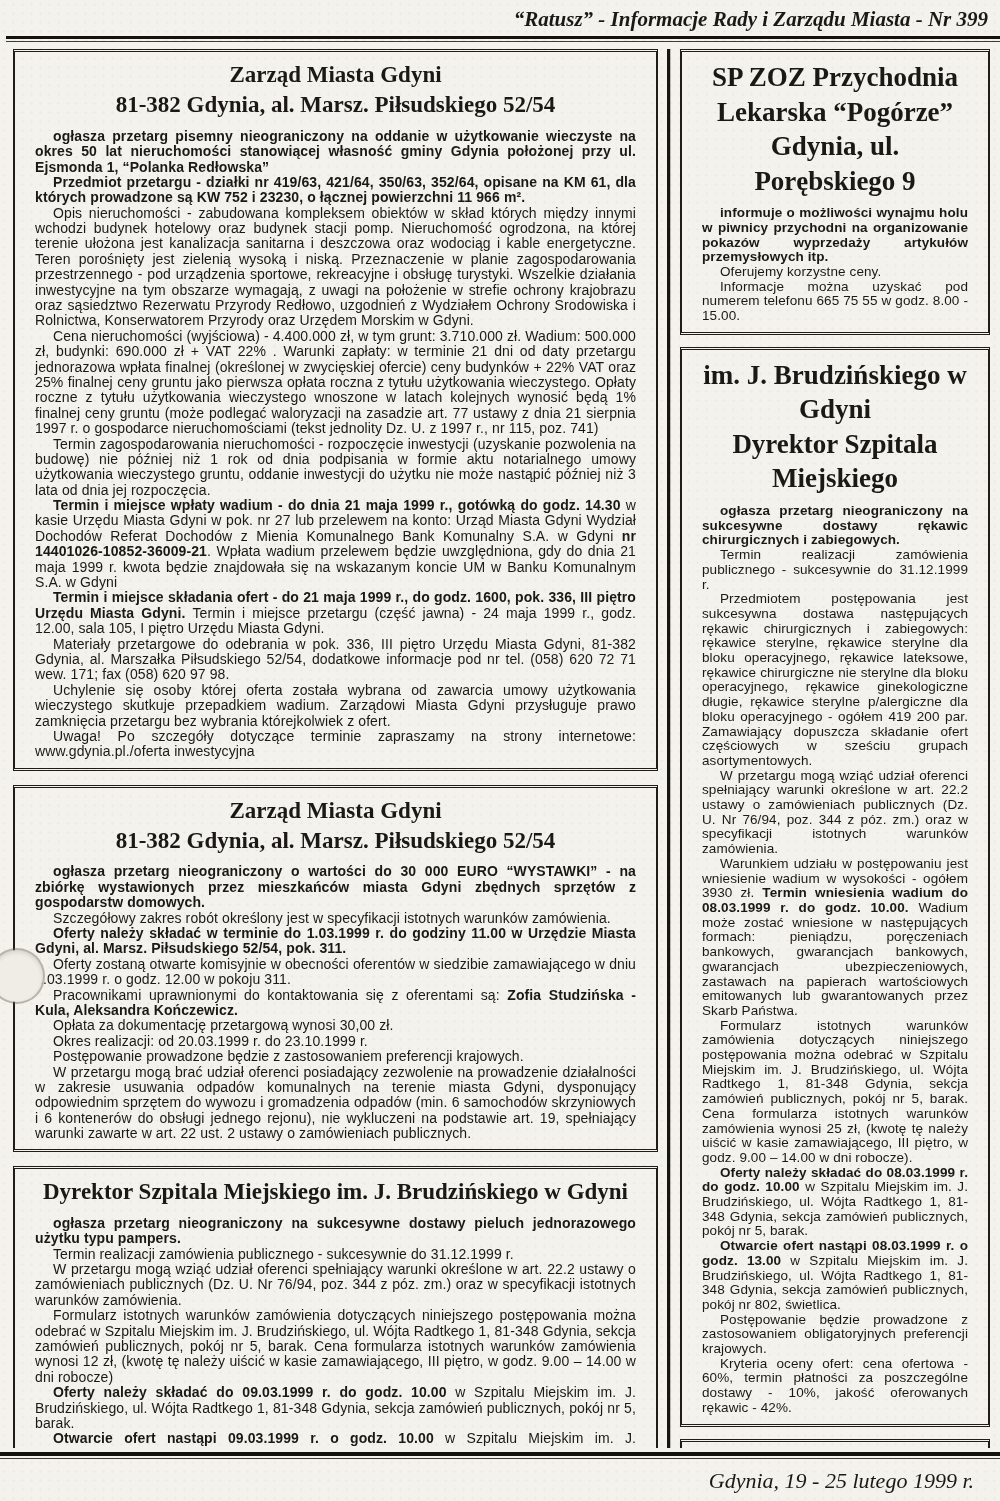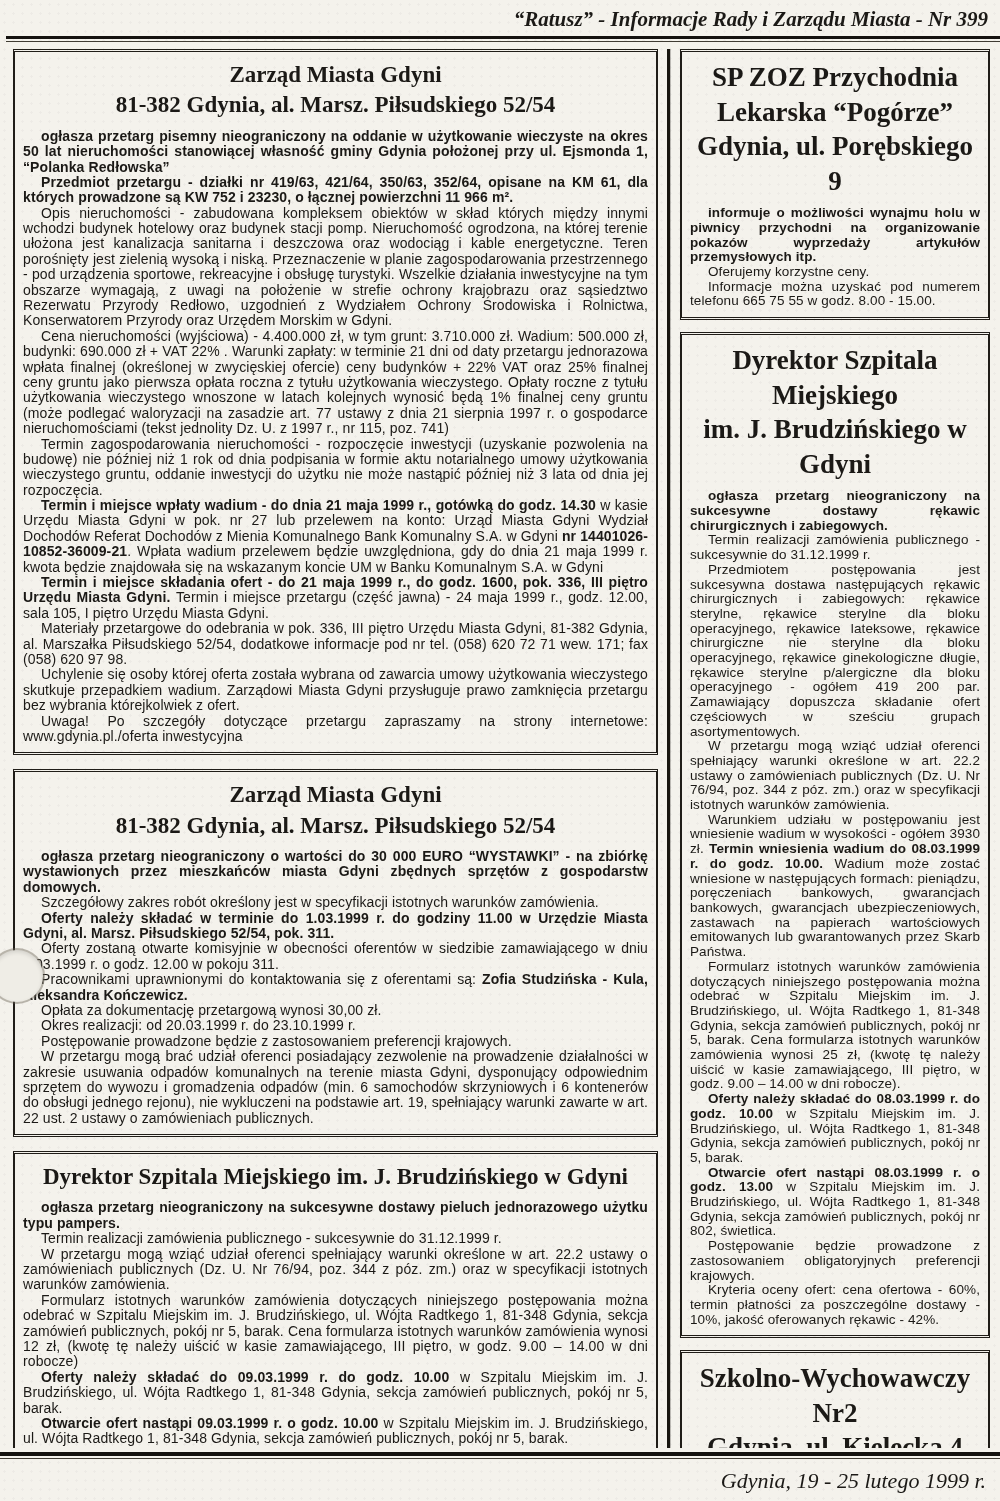--- a/index.html
+++ b/index.html
@@ -36,21 +36,21 @@
   .col{display:flex;flex-direction:column;}
   .col-left{flex:0 0 645px;width:645px;margin-right:9px;}
   .col-left .article{margin-bottom:14px;}
   .divider{flex:0 0 3px;background:#17150f;box-shadow:1px 0 0 rgba(23,21,15,0.25);}
   .col-right{flex:1;margin-left:10px;}
   .col-right .article{margin-bottom:12px;}
   .article{
     border:2px solid #201d18;
     border-top:3px double #201d18;
     border-bottom:3px double #201d18;
-    padding:5px 8px 8px;
+    padding:5px 20px 8px;
   }
   .title{
     font-family:"Liberation Serif", serif;
     font-weight:bold;text-align:center;
     margin:3px 0 8px;
   }
   .col-left .title-line{font-size:23px;line-height:1.32;}
   .col-right .title-line{font-size:27px;line-height:1.28;}
   .para{
     margin:0;text-align:justify;text-indent:18px;
@@ -63,21 +63,21 @@
   .bottom-rule{
     height:7px;
     border-top:4px solid #14120f;
     border-bottom:1px solid #3f3b33;
   }
   .page-footer{
     text-align:right;
     font-family:"Liberation Serif", serif;
     font-style:italic;
     font-size:22px;line-height:1;
-    padding:11px 14px 0 0;
+    padding:11px 26px 0 0;
   }
   .hole-punch{
     position:absolute;left:-9px;top:950px;
     width:52px;height:52px;border-radius:50%;
     background:#efede6;
     box-shadow:0 0 0 2px rgba(110,104,92,0.45), inset 0 2px 4px rgba(0,0,0,0.12);
     z-index:5;
   }
 </style>
 </head>
@@ -95,21 +95,21 @@
         </h2>
         <p class="para"><b>ogłasza przetarg pisemny nieograniczony na oddanie w użytkowanie wieczyste na okres 50 lat nieruchomości stanowiącej własność gminy Gdynia położonej przy ul. Ejsmonda 1, “Polanka Redłowska”</b></p>
         <p class="para"><b>Przedmiot przetargu - działki nr 419/63, 421/64, 350/63, 352/64, opisane na KM 61, dla których prowadzone są KW 752 i 23230, o łącznej powierzchni 11 966 m².</b></p>
         <p class="para"><span>Opis nieruchomości - zabudowana kompleksem obiektów w skład których między innymi wchodzi budynek hotelowy oraz budynek stacji pomp. Nieruchomość ogrodzona, na której terenie ułożona jest kanalizacja sanitarna i deszczowa oraz wodociąg i kable energetyczne. Teren porośnięty jest zielenią wysoką i niską. Przeznaczenie w planie zagospodarowania przestrzennego - pod urządzenia sportowe, rekreacyjne i obsługę turystyki. Wszelkie działania inwestycyjne na tym obszarze wymagają, z uwagi na położenie w strefie ochrony krajobrazu oraz sąsiedztwo Rezerwatu Przyrody Redłowo, uzgodnień z Wydziałem Ochrony Środowiska i Rolnictwa, Konserwatorem Przyrody oraz Urzędem Morskim w Gdyni.</span></p>
         <p class="para"><span>Cena nieruchomości (wyjściowa) - 4.400.000 zł, w tym grunt: 3.710.000 zł. Wadium: 500.000 zł, budynki: 690.000 zł + VAT 22% . Warunki zapłaty: w terminie 21 dni od daty przetargu jednorazowa wpłata finalnej (określonej w zwycięskiej ofercie) ceny budynków + 22% VAT oraz 25% finalnej ceny gruntu jako pierwsza opłata roczna z tytułu użytkowania wieczystego. Opłaty roczne z tytułu użytkowania wieczystego wnoszone w latach kolejnych wynosić będą 1% finalnej ceny gruntu (może podlegać waloryzacji na zasadzie art. 77 ustawy z dnia 21 sierpnia 1997 r. o gospodarce nieruchomościami (tekst jednolity Dz. U. z 1997 r., nr 115, poz. 741)</span></p>
         <p class="para"><span>Termin zagospodarowania nieruchomości - rozpoczęcie inwestycji (uzyskanie pozwolenia na budowę) nie później niż 1 rok od dnia podpisania w formie aktu notarialnego umowy użytkowania wieczystego gruntu, oddanie inwestycji do użytku nie może nastąpić później niż 3 lata od dnia jej rozpoczęcia.</span></p>
         <p class="para"><b>Termin i miejsce wpłaty wadium - do dnia 21 maja 1999 r., gotówką do godz. 14.30 </b><span>w kasie Urzędu Miasta Gdyni w pok. nr 27 lub przelewem na konto: Urząd Miasta Gdyni Wydział Dochodów Referat Dochodów z Mienia Komunalnego Bank Komunalny S.A. w Gdyni </span><b>nr 14401026-10852-36009-21</b><span>. Wpłata wadium przelewem będzie uwzględniona, gdy do dnia 21 maja 1999 r. kwota będzie znajdowała się na wskazanym koncie UM w Banku Komunalnym S.A. w Gdyni</span></p>
         <p class="para"><b>Termin i miejsce składania ofert - do 21 maja 1999 r., do godz. 1600, pok. 336, III piętro Urzędu Miasta Gdyni. </b><span>Termin i miejsce przetargu (część jawna) - 24 maja 1999 r., godz. 12.00, sala 105, I piętro Urzędu Miasta Gdyni.</span></p>
         <p class="para"><span>Materiały przetargowe do odebrania w pok. 336, III piętro Urzędu Miasta Gdyni, 81-382 Gdynia, al. Marszałka Piłsudskiego 52/54, dodatkowe informacje pod nr tel. (058) 620 72 71 wew. 171; fax (058) 620 97 98.</span></p>
         <p class="para"><span>Uchylenie się osoby której oferta została wybrana od zawarcia umowy użytkowania wieczystego skutkuje przepadkiem wadium. Zarządowi Miasta Gdyni przysługuje prawo zamknięcia przetargu bez wybrania którejkolwiek z ofert.</span></p>
-        <p class="para"><span>Uwaga! Po szczegóły dotyczące przetargu zapraszamy na strony internetowe: www.gdynia.pl./oferta inwestycyjna</span></p>
+        <p class="para"><span>Uwaga! Po szczegóły dotyczące terminie zapraszamy na strony internetowe: www.gdynia.pl./oferta inwestycyjna</span></p>
       </section>
       <section class="article">
         <h2 class="title">
           <div class="title-line">Zarząd Miasta Gdyni</div>
           <div class="title-line">81-382 Gdynia, al. Marsz. Piłsudskiego 52/54</div>
         </h2>
         <p class="para"><b>ogłasza przetarg nieograniczony o wartości do 30 000 EURO “WYSTAWKI” - na zbiórkę wystawionych przez mieszkańców miasta Gdyni zbędnych sprzętów z gospodarstw domowych.</b></p>
         <p class="para"><span>Szczegółowy zakres robót określony jest w specyfikacji istotnych warunków zamówienia.</span></p>
         <p class="para"><b>Oferty należy składać w terminie do 1.03.1999 r. do godziny 11.00 w Urzędzie Miasta Gdyni, al. Marsz. Piłsudskiego 52/54, pok. 311.</b></p>
         <p class="para"><span>Oferty zostaną otwarte komisyjnie w obecności oferentów w siedzibie zamawiającego w dniu 1.03.1999 r. o godz. 12.00 w pokoju 311.</span></p>
@@ -138,22 +138,22 @@
           <div class="title-line">SP ZOZ Przychodnia</div>
           <div class="title-line">Lekarska “Pogórze”</div>
           <div class="title-line">Gdynia, ul. Porębskiego 9</div>
         </h2>
         <p class="para"><b>informuje o możliwości wynajmu holu w piwnicy przychodni na organizowanie pokazów wyprzedaży artykułów przemysłowych itp.</b></p>
         <p class="para"><span>Oferujemy korzystne ceny.</span></p>
         <p class="para"><span>Informacje można uzyskać pod numerem telefonu 665 75 55 w godz. 8.00 - 15.00.</span></p>
       </section>
       <section class="article">
         <h2 class="title">
+          <div class="title-line">im. J. Brudzińskiego w Gdyni</div>
           <div class="title-line">Dyrektor Szpitala Miejskiego</div>
-          <div class="title-line">im. J. Brudzińskiego w Gdyni</div>
         </h2>
         <p class="para"><b>ogłasza przetarg nieograniczony na sukcesywne dostawy rękawic chirurgicznych i zabiegowych.</b></p>
         <p class="para"><span>Termin realizacji zamówienia publicznego - sukcesywnie do 31.12.1999 r.</span></p>
         <p class="para"><span>Przedmiotem postępowania jest sukcesywna dostawa następujących rękawic chirurgicznych i zabiegowych: rękawice sterylne, rękawice sterylne dla bloku operacyjnego, rękawice lateksowe, rękawice chirurgiczne nie sterylne dla bloku operacyjnego, rękawice ginekologiczne długie, rękawice sterylne p/alergiczne dla bloku operacyjnego - ogółem 419 200 par. Zamawiający dopuszcza składanie ofert częściowych w sześciu grupach asortymentowych.</span></p>
         <p class="para"><span>W przetargu mogą wziąć udział oferenci spełniający warunki określone w art. 22.2 ustawy o zamówieniach publicznych (Dz. U. Nr 76/94, poz. 344 z póz. zm.) oraz w specyfikacji istotnych warunków zamówienia.</span></p>
         <p class="para"><span>Warunkiem udziału w postępowaniu jest wniesienie wadium w wysokości - ogółem 3930 zł. </span><b>Termin wniesienia wadium do 08.03.1999 r. do godz. 10.00.</b><span> Wadium może zostać wniesione w następujących formach: pieniądzu, poręczeniach bankowych, gwarancjach bankowych, gwarancjach ubezpieczeniowych, zastawach na papierach wartościowych emitowanych lub gwarantowanych przez Skarb Państwa.</span></p>
         <p class="para"><span>Formularz istotnych warunków zamówienia dotyczących niniejszego postępowania można odebrać w Szpitalu Miejskim im. J. Brudzińskiego, ul. Wójta Radtkego 1, 81-348 Gdynia, sekcja zamówień publicznych, pokój nr 5, barak. Cena formularza istotnych warunków zamówienia wynosi 25 zł, (kwotę tę należy uiścić w kasie zamawiającego, III piętro, w godz. 9.00 – 14.00 w dni robocze).</span></p>
         <p class="para"><b>Oferty należy składać do 08.03.1999 r. do godz. 10.00 </b><span>w Szpitalu Miejskim im. J. Brudzińskiego, ul. Wójta Radtkego 1, 81-348 Gdynia, sekcja zamówień publicznych, pokój nr 5, barak.</span></p>
         <p class="para"><b>Otwarcie ofert nastąpi 08.03.1999 r. o godz. 13.00 </b><span>w Szpitalu Miejskim im. J. Brudzińskiego, ul. Wójta Radtkego 1, 81-348 Gdynia, sekcja zamówień publicznych, pokój nr 802, świetlica.</span></p>
         <p class="para"><span>Postępowanie będzie prowadzone z zastosowaniem obligatoryjnych preferencji krajowych.</span></p>

